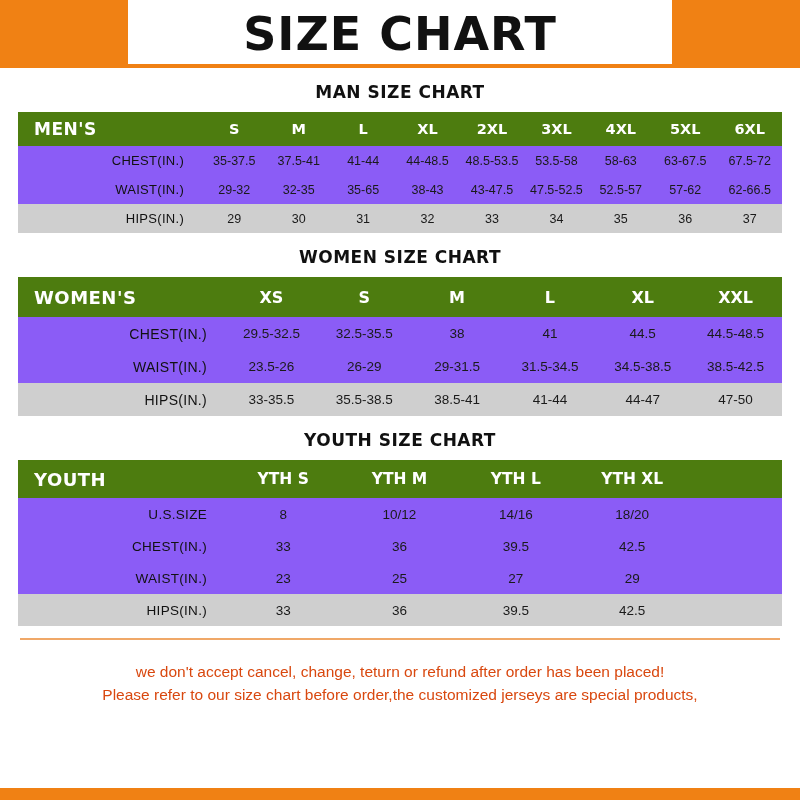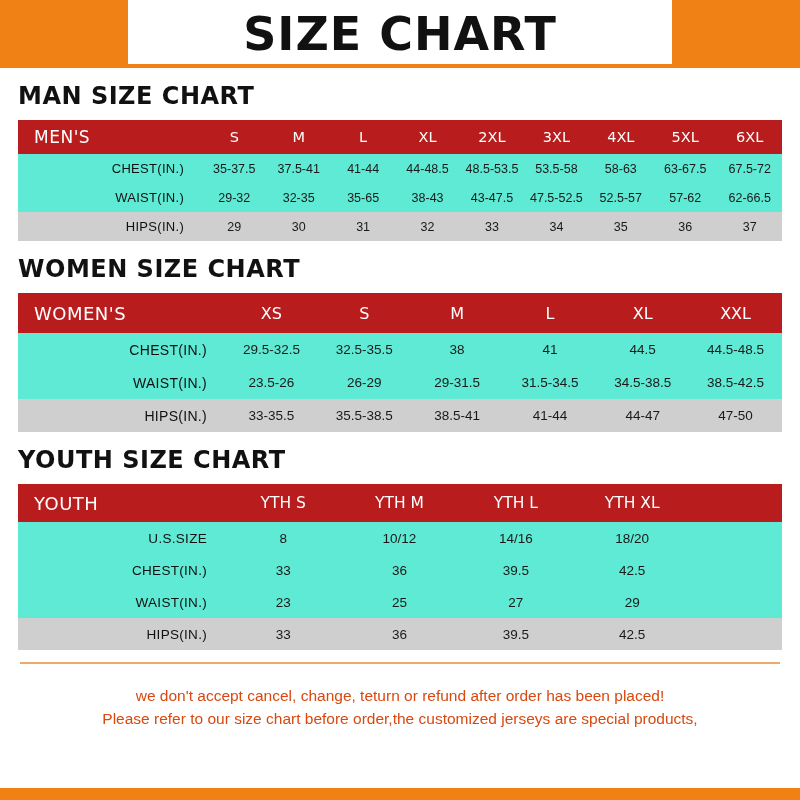--- a/index.html
+++ b/index.html
@@ -66,24 +66,24 @@
     padding: 0 18px;
     box-sizing: border-box;
     flex: 1 1 auto;
     display: flex;
     flex-direction: column;
   }
   .section {
     margin-top: 14px;
   }
   .section-title {
-    text-align: left;
+    text-align: center;
     font-family: "DejaVu Sans", sans-serif;
     font-weight: bold;
-    font-size: 24px;
+    font-size: 17px;
     color: #111111;
     letter-spacing: 0.5px;
     margin-bottom: 10px;
   }
   table.size-table {
     width: 100%;
     border-collapse: collapse;
     table-layout: fixed;
   }
   table.size-table th,
@@ -91,41 +91,41 @@
     text-align: center;
     font-family: "Liberation Sans", sans-serif;
     font-size: 12.5px;
     color: #1a1a1a;
     padding: 0;
     height: 29px;
     vertical-align: middle;
     white-space: nowrap;
   }
   table.size-table thead th {
-    background: #b91c1c;
+    background: #4d7c0f;
     color: #ffffff;
     font-family: "DejaVu Sans", sans-serif;
-    font-weight: normal;
+    font-weight: bold;
     font-size: 14.5px;
     height: 34px;
   }
   table.size-table thead th.rowhead {
     text-align: left;
     padding-left: 16px;
     font-size: 17px;
     letter-spacing: 0.5px;
   }
   table.size-table tbody td.rowhead {
     text-align: right;
     padding-right: 18px;
     font-size: 13px;
     letter-spacing: 0.3px;
     color: #111111;
   }
-  tr.band-light td { background: #5eead4; }
+  tr.band-light td { background: #8b5cf6; }
   tr.band-dark td  { background: #cfcfcf; }
 
   
   .women table.size-table th,
   .women table.size-table td { height: 33px; font-size: 13.5px; }
   .women table.size-table thead th { height: 40px; font-size: 16px; }
   .women table.size-table thead th.rowhead { font-size: 18px; }
   .women table.size-table tbody td.rowhead { font-size: 14px; }
 
   .youth table.size-table th,

